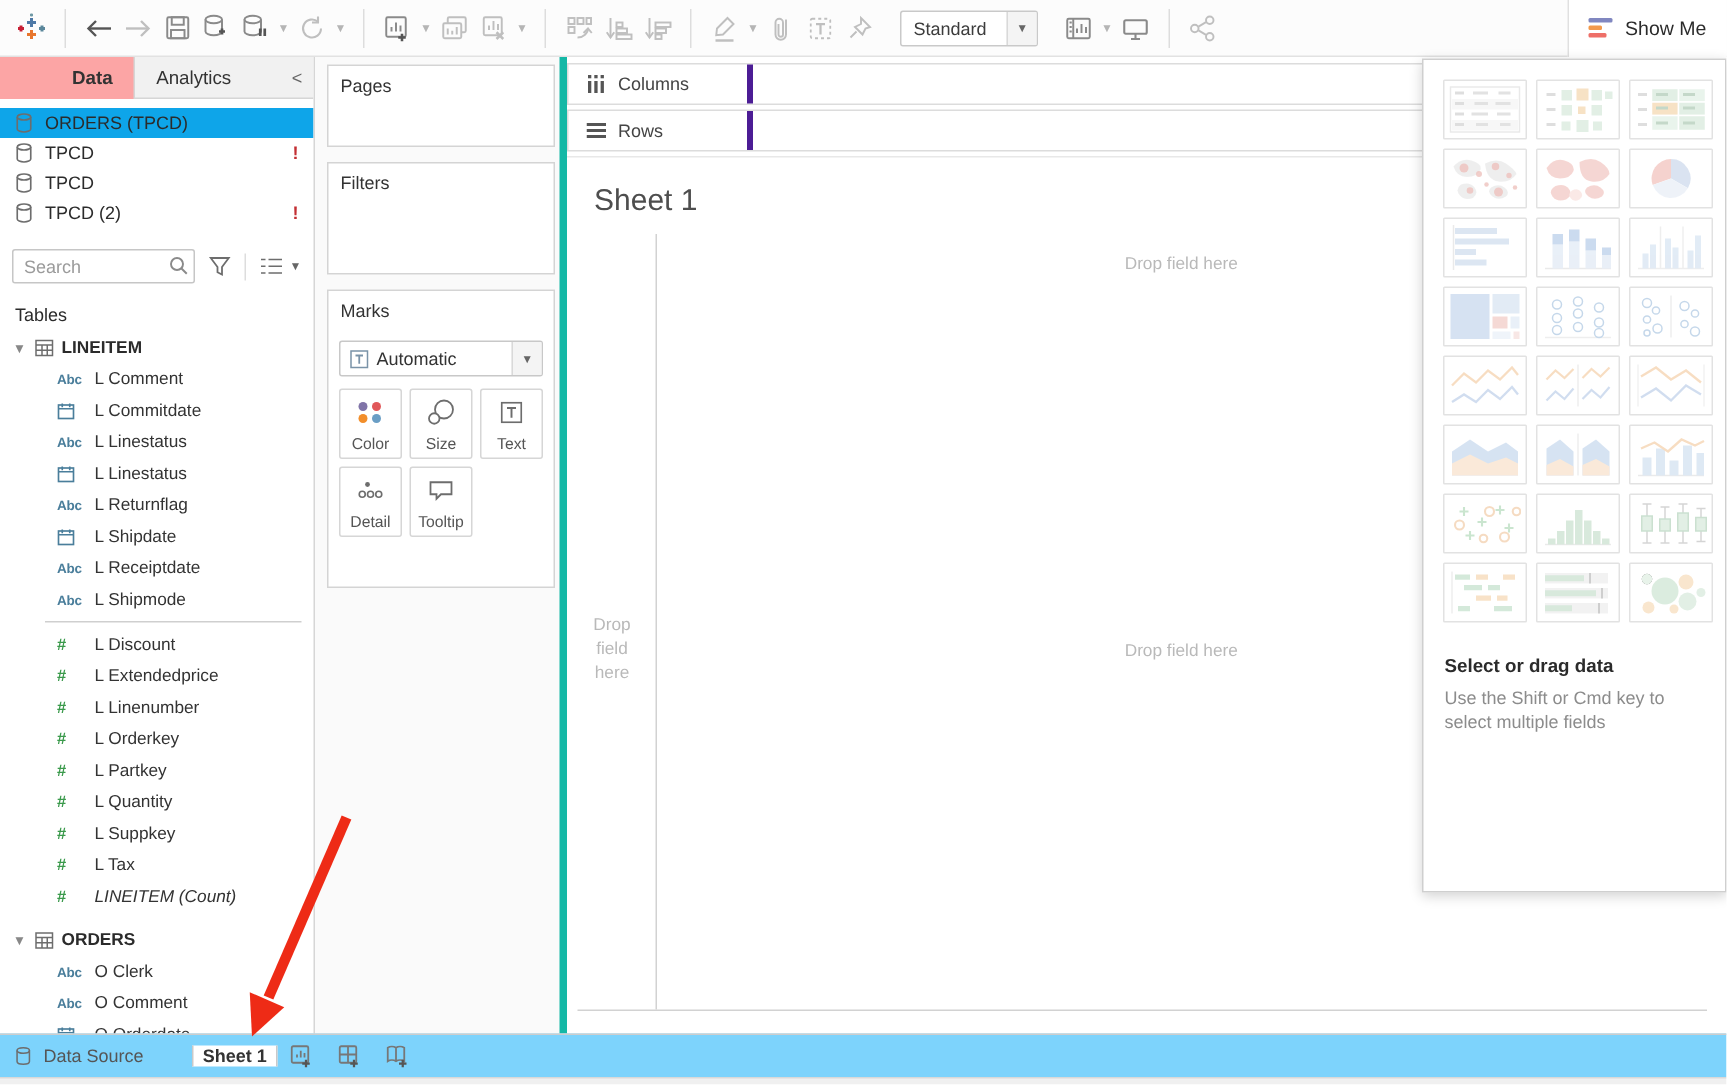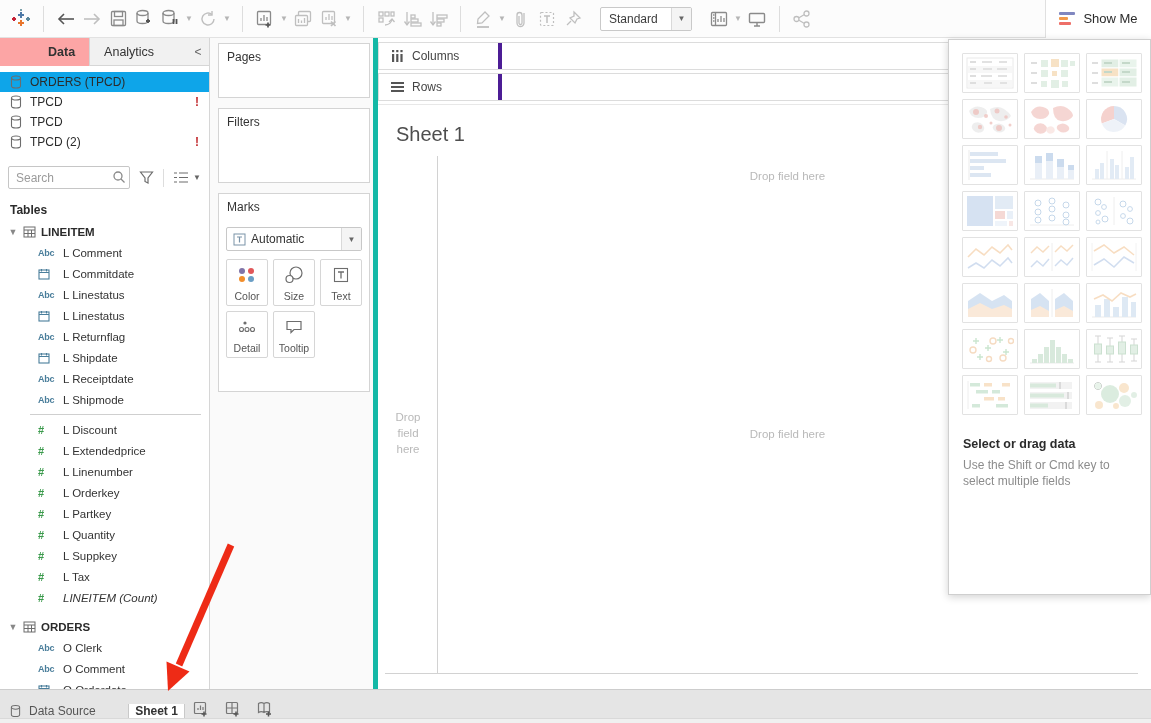--- a/index.html
+++ b/index.html
@@ -41,21 +41,21 @@
   .ds-alert { margin-left:auto; color:#c32f33; font-weight:700; font-size:12px; }
   .search-row { display:flex; align-items:center; margin:14px 8px 0 8px; }
   .search-box { position:relative; width:128px; height:23px; }
   .search-box input { width:100%; height:100%; border:1px solid #c6c6c6; border-radius:2px; padding:0 20px 0 7px;
                       font-size:12px; color:#333; font-family:"Liberation Sans",sans-serif; outline:none; }
   .search-box input::placeholder { color:#9b9b9b; }
   .search-mag { position:absolute; right:4px; top:4px; }
   .sr-ic { margin-left:9px; display:flex; align-items:center; }
   .sr-sep { width:1px; height:18px; background:#ddd; margin-left:9px; }
   .sr-caret { font-size:8px; color:#666; margin-left:4px; }
-  .tables-head { padding:14px 0 4px 10px; font-size:12px; font-weight:700; color:#2b2b2b; }
+  .tables-head { padding:14px 0 4px 10px; font-size:12px; font-weight:400; color:#2b2b2b; }
   .trow { height:21px; display:flex; align-items:center; padding-left:8px; gap:5px; font-size:11.5px;
           font-weight:700; color:#2b2b2b; }
   .chev { color:#888; font-size:9px; width:10px; text-align:center; }
   .field { height:21px; display:flex; align-items:center; padding-left:38px; font-size:11.5px; color:#333; }
   .ficon { width:25px; flex:none; display:flex; align-items:center; }
   .abc { color:#4a7e9b; font-size:9px; font-weight:700; letter-spacing:-.2px; }
   .num { color:#3b9a4c; font-size:11px; font-weight:700; }
   .italic { font-style:italic; }
   .fdiv { height:1px; background:#cfcfcf; margin:4px 8px 4px 30px; }
   .tgap { height:8px; }
@@ -102,22 +102,22 @@
   .showme { position:absolute; top:39px; left:948px; width:203px; height:556px; background:#fff;
             border:1px solid #cfcfcf; box-shadow:0 2px 8px rgba(0,0,0,.18); z-index:5; }
   .sm-grid { display:flex; flex-wrap:wrap; gap:6px; padding:13px 0 0 13px; }
   .sm-cell { width:56px; height:40px; border:1px solid #e2e2e2; background:#fff; border-radius:1px;
              display:flex; align-items:center; justify-content:center; }
   .sm-cell svg { opacity:.6; }
   .sm-hint-title { padding:22px 14px 0 14px; font-size:12.5px; font-weight:700; color:#2b2b2b; }
   .sm-hint-body { padding:6px 14px 0 14px; font-size:12px; color:#8c8c8c; line-height:16px; width:190px; }
 
   
-  .tabbar { position:absolute; left:0; right:0; bottom:5px; height:29px; background:#e5e5e5;
-            border-top:1px solid #cdcdcd; display:flex; align-items:flex-end; z-index:8; }
+  .tabbar { position:absolute; left:0; right:0; bottom:5px; height:29px; background:#7dd3fc;
+            border-top:1px solid #cdcdcd; display:flex; align-items:center; z-index:8; }
   .tab-ds { width:128px; display:flex; align-items:center; gap:8px; padding-left:10px; font-size:12px; color:#555; }
   .tab-sheet { width:57px; background:#fff; border-left:1px solid #c9c9c9; border-right:1px solid #c9c9c9;
                display:flex; align-items:center; justify-content:center; font-size:12px; font-weight:600; color:#333; }
   .tab-new { width:32px; display:flex; align-items:center; justify-content:center; }
   .tab-sep { width:1px; background:#cdcdcd; margin:5px 0 5px 3px; }
   .statusbar { position:absolute; left:0; right:0; bottom:0; height:5px; background:#f0f0f0;
                border-top:1px solid #d9d9d9; z-index:8; }
 
   .arrow-overlay { position:absolute; inset:0; z-index:20; pointer-events:none; }
 </style>

